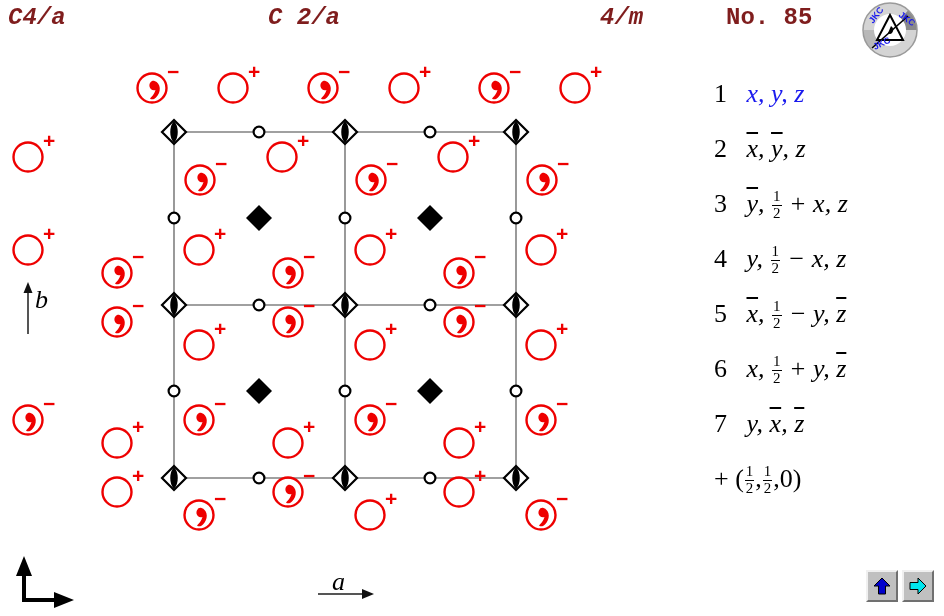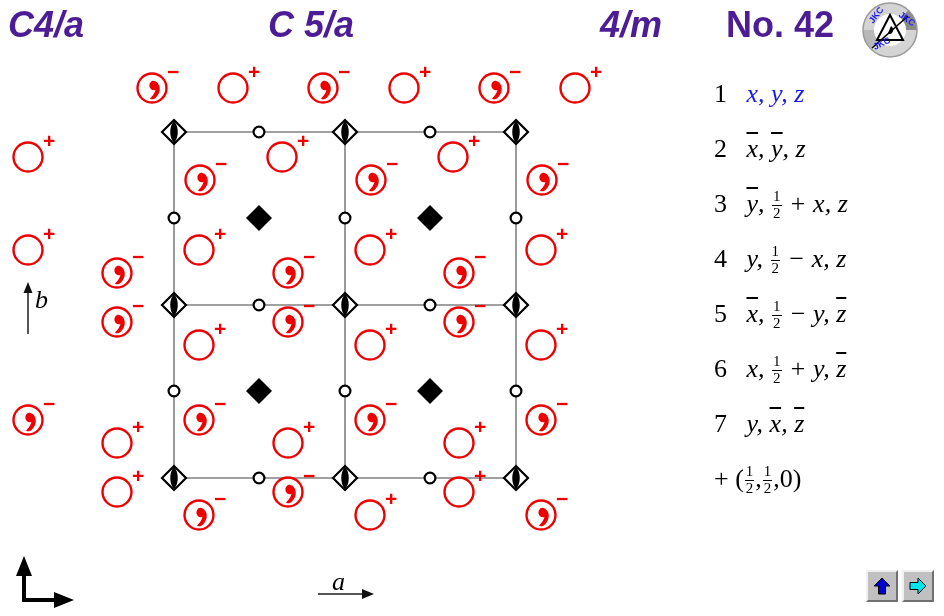--- a/index.html
+++ b/index.html
@@ -8,26 +8,26 @@
   }
   body {
     width: 944px; height: 616px;
     position: relative;
     overflow: hidden;
     font-family: "Liberation Serif", serif;
     color: #000;
   }
   .hdr {
     position: absolute;
-    color: #4c1d95;
+    color: #7f1d1d;
     font-style: italic;
     font-weight: bold;
-    font-size: 36px;
+    font-size: 24px;
     white-space: nowrap;
-    font-family: Liberation Sans, sans-serif;
+    font-family: Liberation Mono, monospace;
   }
   #hdr-short { left: 8px;  top: 4px; }
   #hdr-full  { left: 268px; top: 4px; }
   #hdr-pg    { left: 600px; top: 4px; }
   #hdr-no    { left: 726px; top: 4px; font-style: normal; }
 
   
   #logo {
     position: absolute; left: 862px; top: 2px;
     width: 56px; height: 56px;
@@ -88,23 +88,23 @@
     border-left: 2px solid #f0f0f0;
     border-right: 2px solid #707070;
     border-bottom: 2px solid #707070;
     display: flex; align-items: center; justify-content: center;
   }
 </style>
 </head>
 <body>
 
 <div class="hdr" id="hdr-short">C4/a</div>
-<div class="hdr" id="hdr-full">C 5/a</div>
+<div class="hdr" id="hdr-full">C 2/a</div>
 <div class="hdr" id="hdr-pg">4/m</div>
-<div class="hdr" id="hdr-no">No. 42</div>
+<div class="hdr" id="hdr-no">No. 85</div>
 
 <svg id="logo" viewBox="0 0 56 56">
   <defs>
     <clipPath id="lgclip">
         <circle cx="28" cy="28" r="27"></circle>
       </clipPath>
   </defs>
   <circle cx="28" cy="28" r="27" fill="#d4d4d4"></circle>
   <g clip-path="url(#lgclip)">
     <path d="M28 28 L52 2 L56 28 Z" fill="#8a8a8a"></path>

